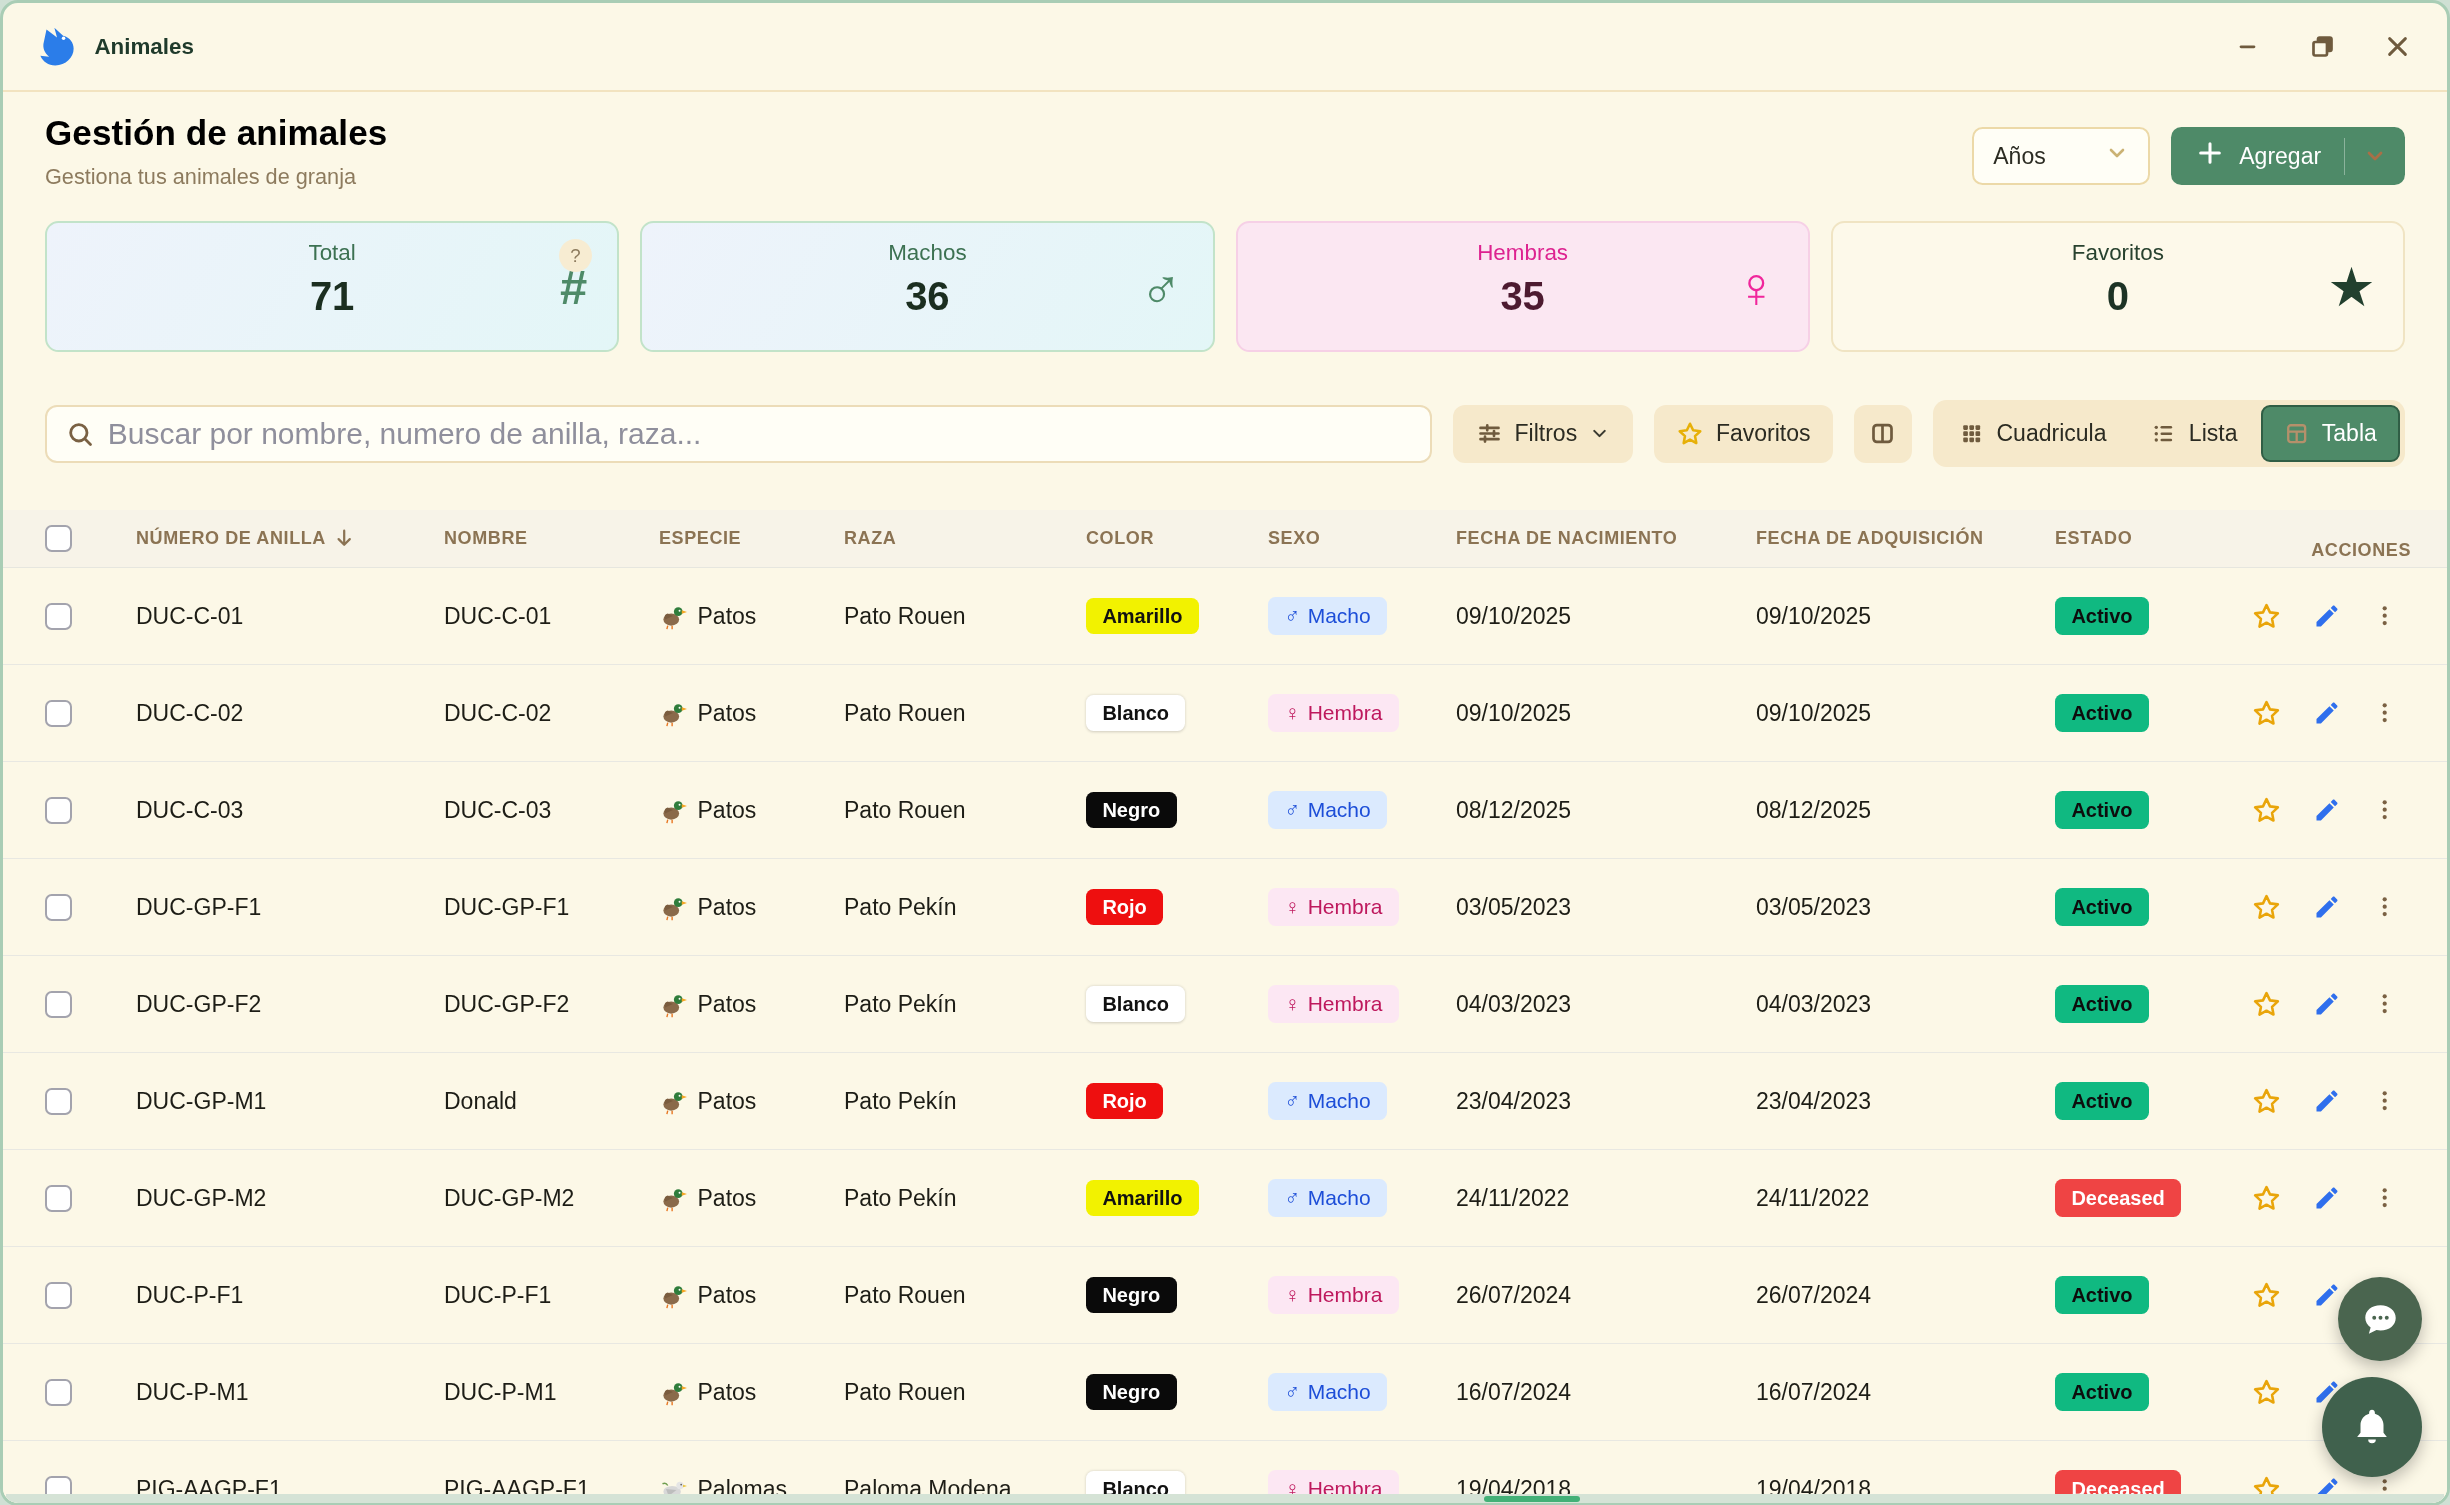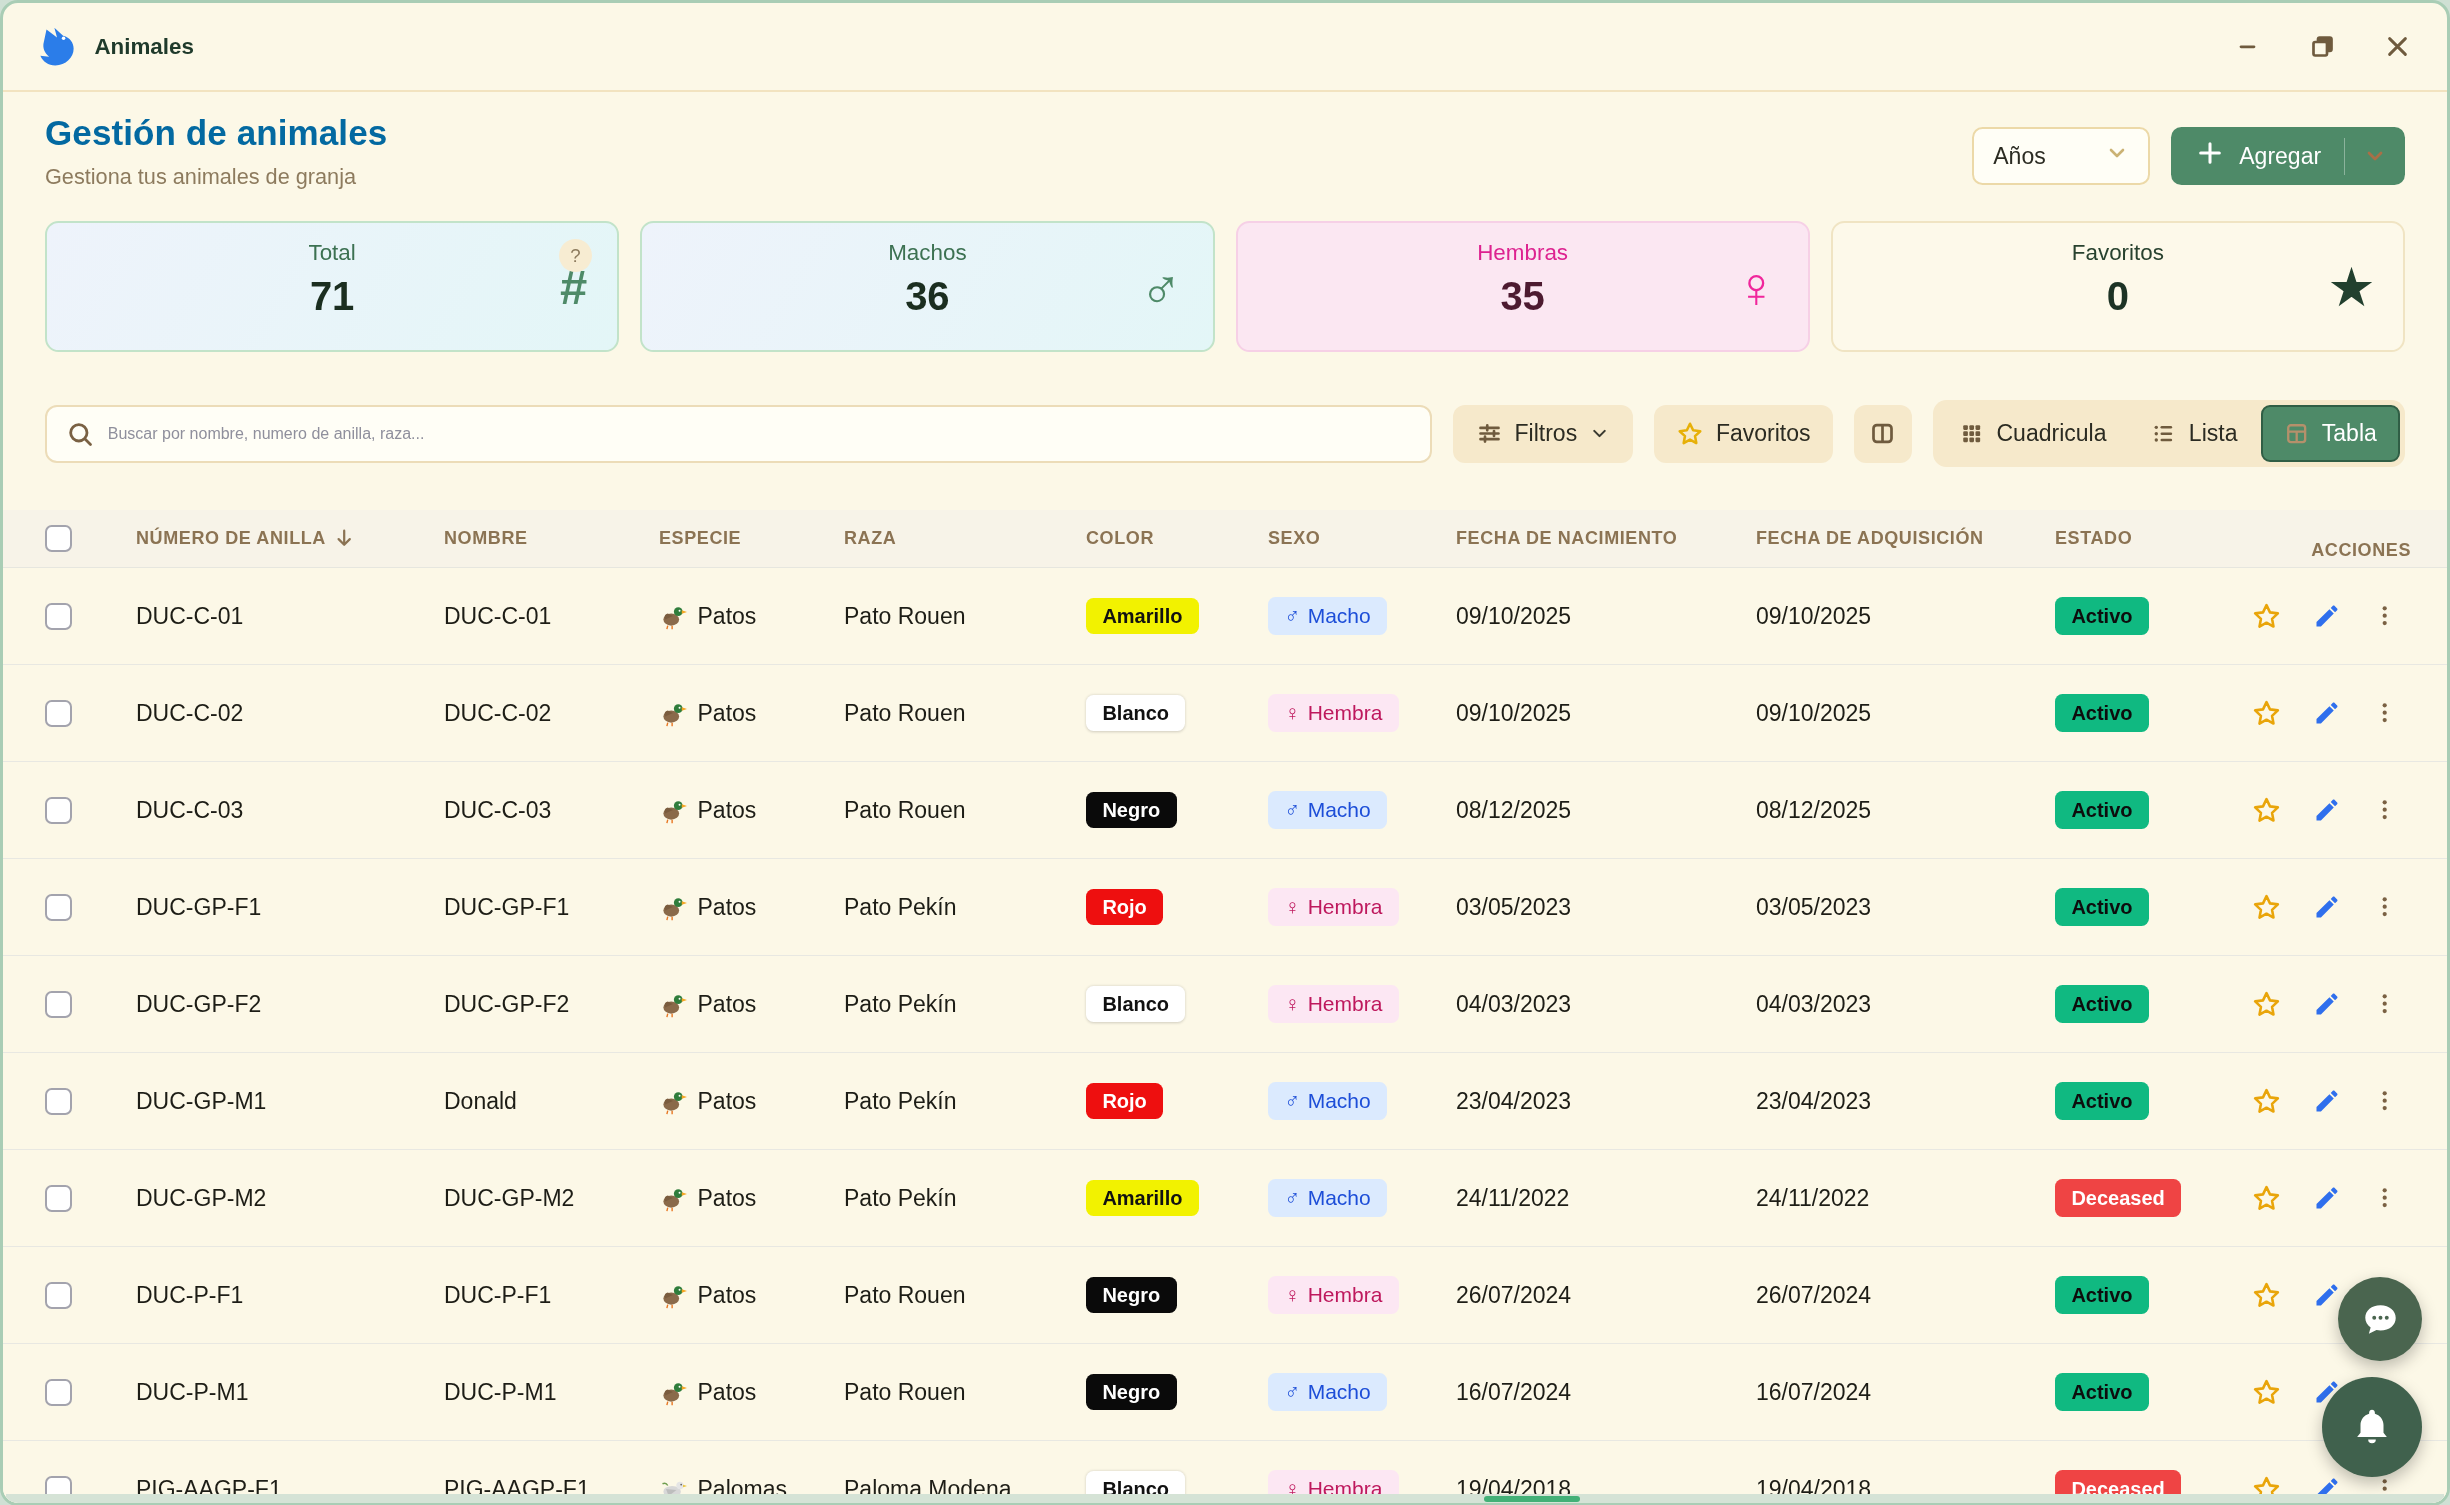--- a/index.html
+++ b/index.html
@@ -9,21 +9,21 @@
     border:3px solid #a9cdb5; border-radius:18px; overflow:hidden;
   }
   
   .titlebar{ height:89px; display:flex; align-items:center; padding:0 33px; border-bottom:2.2px solid #f2e3c0; }
   .app-logo{ width:42px; height:42px; margin-right:16.4px; }
   .app-title{ font-size:22.4px; font-weight:700; color:#1f3a2b; }
   .win-controls{ margin-left:auto; display:flex; align-items:center; gap:42px; }
   .win-btn{ width:33px; height:33px; display:flex; align-items:center; justify-content:center; cursor:pointer; }
   
   .page-header{ height:120px; padding:21px 42px 0 42px; display:flex; align-items:flex-start; }
-  .ph-left .h1{ font-size:35px; font-weight:700; color:#0369a1; letter-spacing:0.1px; }
+  .ph-left .h1{ font-size:35px; font-weight:700; color:#000000; letter-spacing:0.1px; }
   .ph-left .sub{ font-size:21.7px; color:#8d7b5e; margin-top:10.5px; }
   .ph-right{ margin-left:auto; display:flex; gap:21px; align-items:center; margin-top:14px; }
   .select-pill{
     width:178px; height:58px; background:#fffef6; border:2.2px solid #ecd9a8; border-radius:10.5px;
     display:flex; align-items:center; padding:0 19.4px; font-size:23px; color:#2b2b22; cursor:pointer;
   }
   .select-pill .chev{ margin-left:auto; }
   .btn-add{
     height:58px; background:#4e8a68; border-radius:10.5px; display:flex; align-items:center;
     padding:0 0 0 25.4px; color:#fff; font-size:23px; font-weight:400; cursor:pointer; border:none;
@@ -54,21 +54,21 @@
     position:absolute; right:25.4px; top:16.4px; width:33px; height:33px; border-radius:50%;
     background:#f7ecd2; color:#8d7b5e; font-size:18.7px; display:flex; align-items:center; justify-content:center; cursor:pointer;
   }
   
   .toolbar{ display:flex; align-items:center; margin:48px 42px 0 42px; gap:21px; }
   .searchbox{
     flex:1; height:58px; background:#fffef6; border:2.2px solid #ecdcb8; border-radius:12px;
     display:flex; align-items:center; padding:0 19.4px; gap:13.4px;
   }
   .searchbox input{
-    border:none; outline:none; background:transparent; font-size:16px; color:#2b2b22; flex:1;
+    border:none; outline:none; background:transparent; font-size:30px; color:#2b2b22; flex:1;
     font-family:"Liberation Sans", sans-serif;
   }
   .searchbox input::placeholder{ color:#8f8f9c; }
   .tool-btn{
     height:58px; background:#f6e9cb; border:none; border-radius:12px; display:flex; align-items:center;
     gap:12px; padding:0 22.4px; font-size:23px; color:#2b2b22; cursor:pointer; font-family:"Liberation Sans", sans-serif;
   }
   .tool-btn.square{ width:58px; justify-content:center; padding:0; }
   .seg-control{ height:67px; background:#f6e9cb; border-radius:13.4px; display:flex; align-items:center; padding:5.2px; gap:3px; }
   .seg-item{

